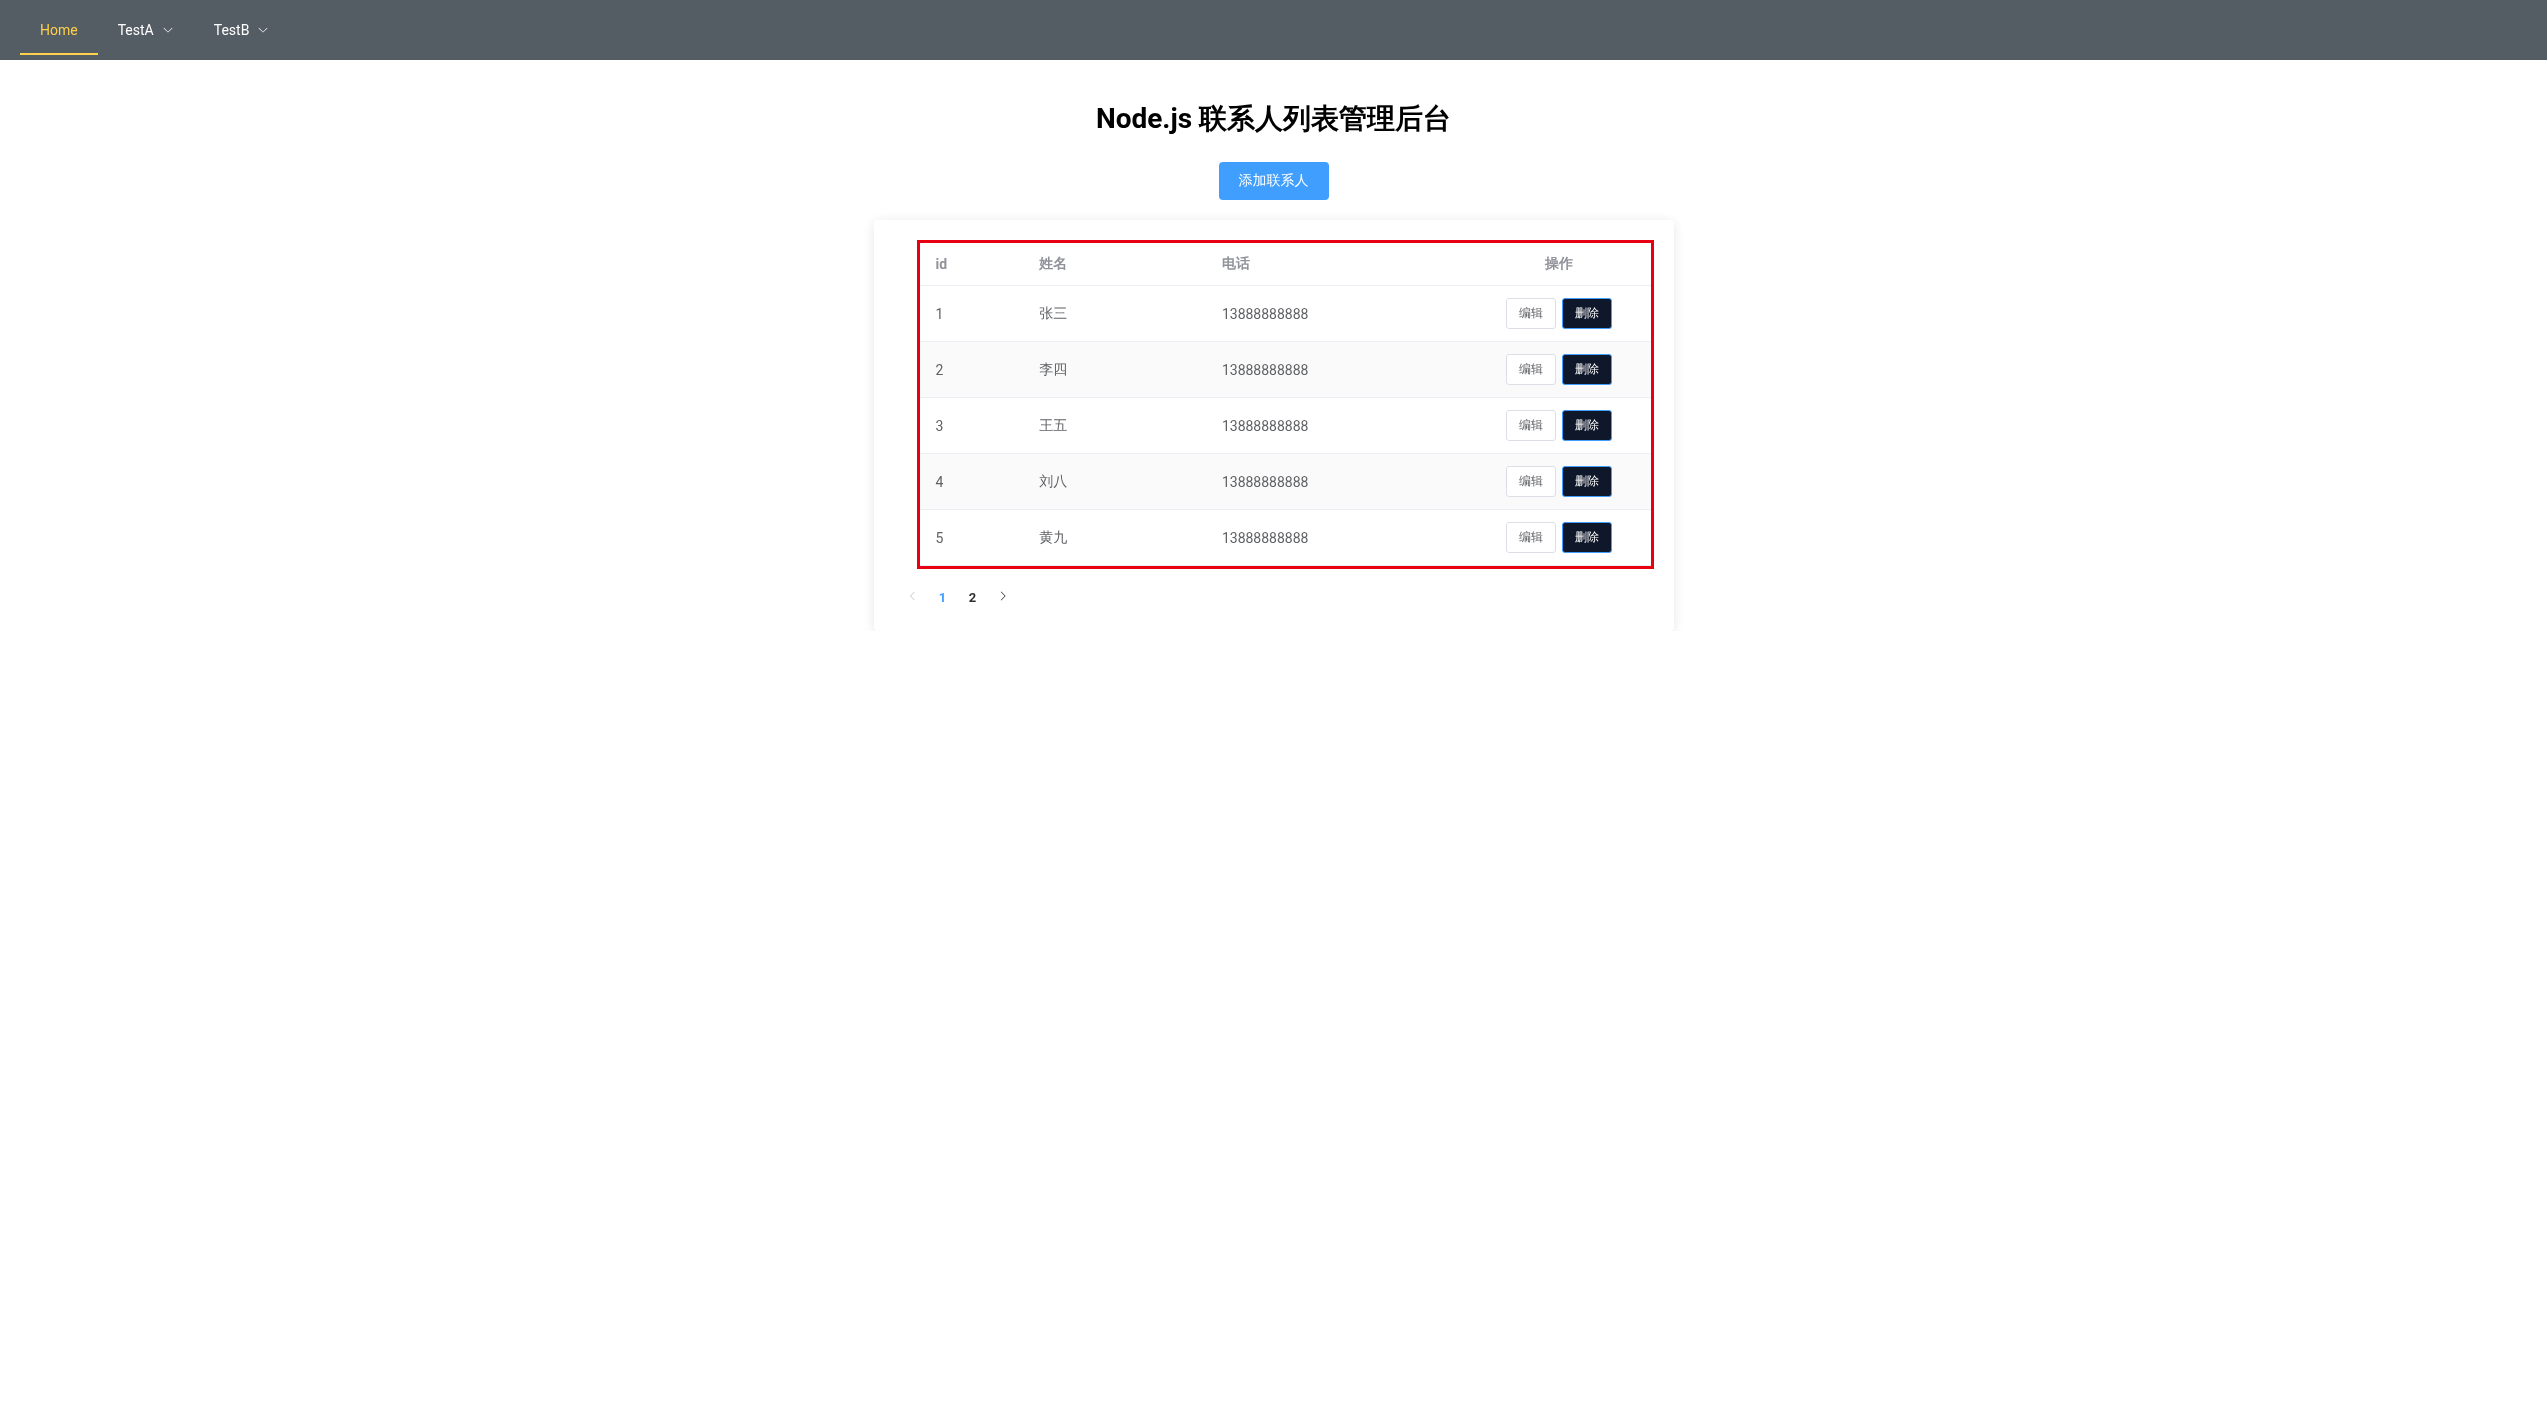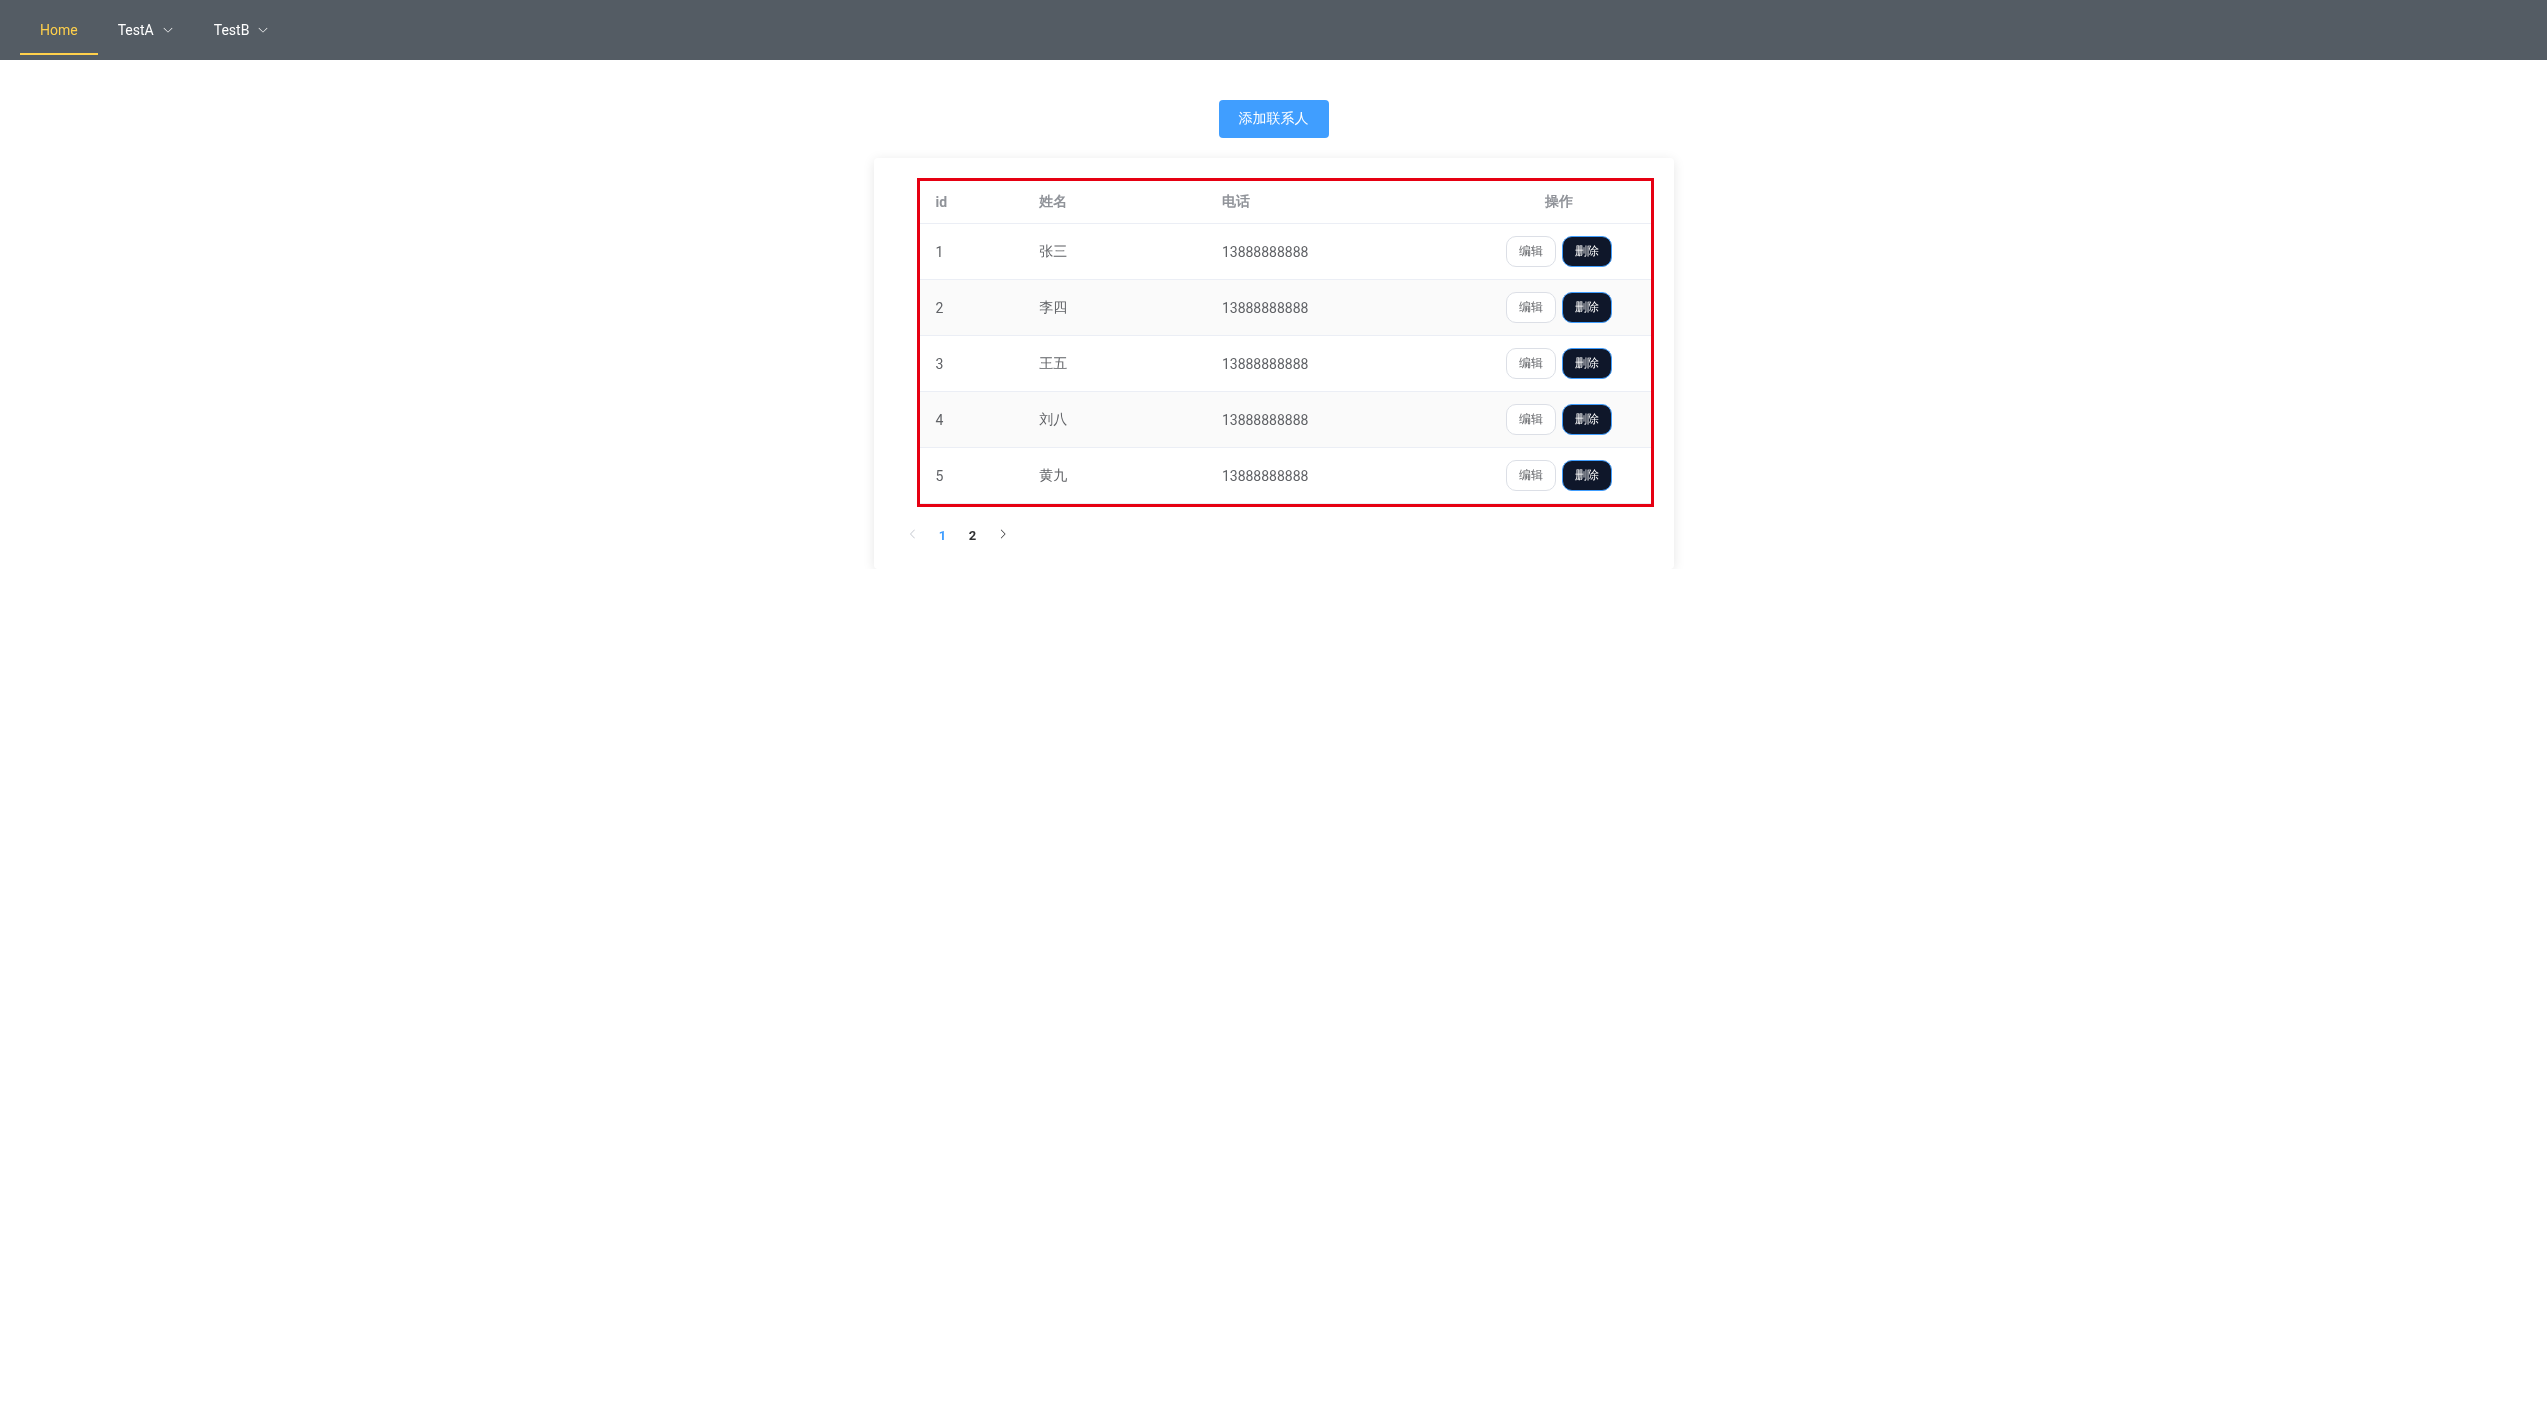--- a/index.html
+++ b/index.html
@@ -103,21 +103,21 @@
     tbody tr:last-child td { border-bottom: 1px solid #ebeef5; }
     
     th.col-id, td.col-id { width: 15%; padding-left: 16px; }
     th.col-name, td.col-name { width: 25%; }
     th.col-phone, td.col-phone { width: 35%; text-align: left; }
     th.col-action, td.col-action { width: 25%; text-align: center; }
     
     .btn-small {
       padding: 6px 12px;
       font-size: 12px;
-      border-radius: 10px;
+      border-radius: 3px;
       cursor: pointer;
       margin: 0 3px;
     }
     .btn-default {
       background: #fff;
       color: #606266;
       border: 1px solid #dcdfe6;
     }
     .btn-danger-primary {
       background: #0f172a;
@@ -165,20 +165,21 @@
       <span>TestB</span>
       <span class="chevron-down">
         <svg viewBox="0 0 1024 1024" fill="currentColor">
           <path d="M831.872 340.864 512 652.672 192.128 340.864a30.592 30.592 0 0 0-42.752 0 29.12 29.12 0 0 0 0 41.6L489.664 714.24a32 32 0 0 0 44.672 0l340.288-331.712a29.12 29.12 0 0 0 0-41.728 30.592 30.592 0 0 0-42.752 0z"></path>
         </svg>
       </span>
     </div>
   </nav>
 
 <div class="container">
+  <h1 class="title">Node.js 联系人列表管理后台</h1>
   <button class="btn-primary">添加联系人</button>
   
   <div class="card">
     <div class="table-wrapper">
       <table>
         <thead>
           <tr>
             <th class="col-id">id</th>
             <th class="col-name">姓名</th>
             <th class="col-phone">电话</th>

